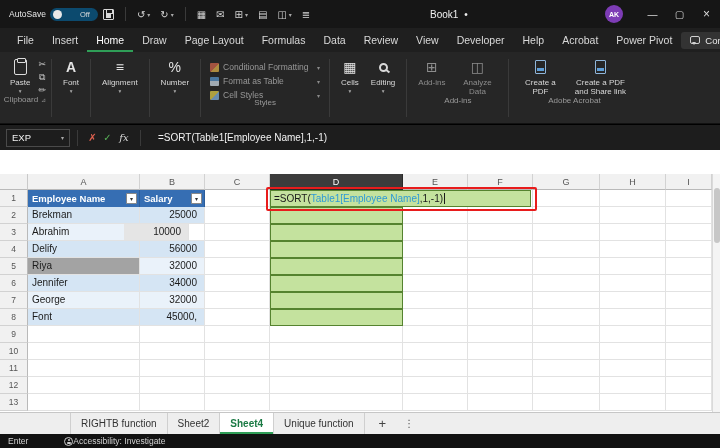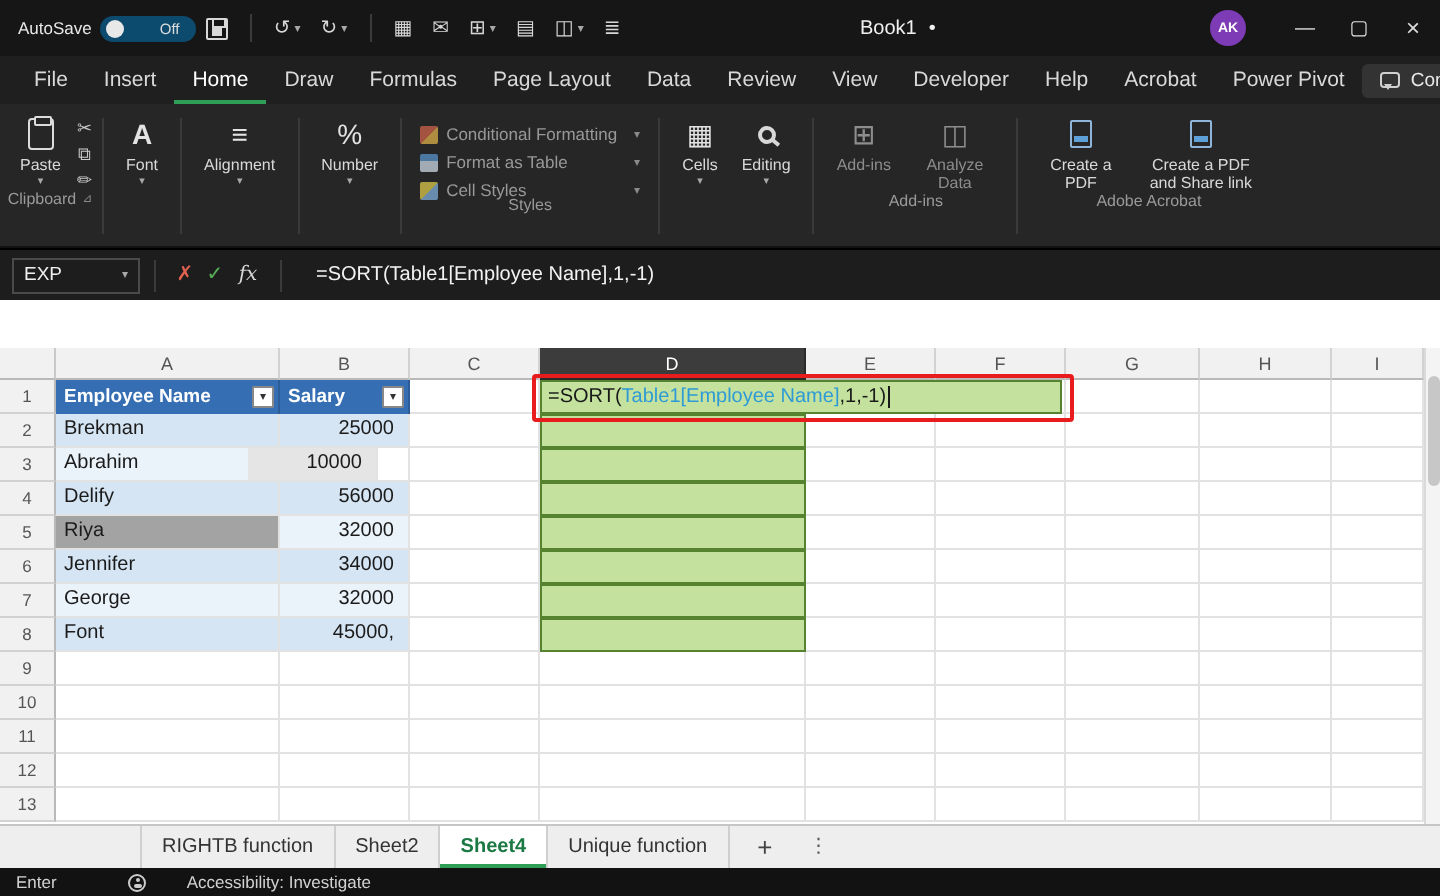--- a/index.html
+++ b/index.html
@@ -103,21 +103,21 @@
   .stabs{display:flex;align-items:stretch}
   .stab{display:flex;align-items:center;padding:0 10px;border-right:1px solid #cfcfcf;white-space:nowrap}
   .stab:first-child{border-left:1px solid #cfcfcf}
   .stab.active{background:#fff;color:#1b7a44;font-weight:bold;box-shadow:inset 0 -2px 0 #2f9e57}
   .newsheet{display:flex;align-items:center;margin-left:14px;font-size:13px;color:#444}
   .tabdots{display:flex;align-items:center;margin-left:18px;color:#555;font-size:10px}
 
   
   .statusbar{position:absolute;left:0;top:434px;width:720px;height:14px;background:#121212;display:flex;align-items:center;color:#d2d2d2;font-size:8.5px}
   .status-mode{margin-left:8px}
-  .acc{display:flex;align-items:center;gap:20px;margin-left:36px}
+  .acc{display:flex;align-items:center;gap:0;margin-left:36px}
   .accicon{width:9px;height:9px;border:1px solid #ccc;border-radius:50%;position:relative;display:inline-block}
   .accicon::before{content:"";position:absolute;left:2.5px;top:1.5px;width:2px;height:2px;border-radius:50%;background:#ccc}
   .accicon::after{content:"";position:absolute;left:1.5px;top:4px;width:4px;height:2.5px;background:#ccc;border-radius:1px}
 </style>
 </head>
 <body>
 
 <div id="app">
 
   <div class="titlebar">
@@ -152,22 +152,22 @@
       <div class="wbtn close">×</div>
     </div>
   </div>
 
   <div class="tabrow">
     <div class="rtabs">
         <div class="rtab">File</div>
         <div class="rtab">Insert</div>
         <div class="rtab active">Home</div>
         <div class="rtab">Draw</div>
+        <div class="rtab">Page Layout</div>
         <div class="rtab">Formulas</div>
-        <div class="rtab">Page Layout</div>
         <div class="rtab">Data</div>
         <div class="rtab">Review</div>
         <div class="rtab">View</div>
         <div class="rtab">Developer</div>
         <div class="rtab">Help</div>
         <div class="rtab">Acrobat</div>
         <div class="rtab">Power Pivot</div>
       </div>
     <div class="comments-btn">
       <span class="bubble"></span>

